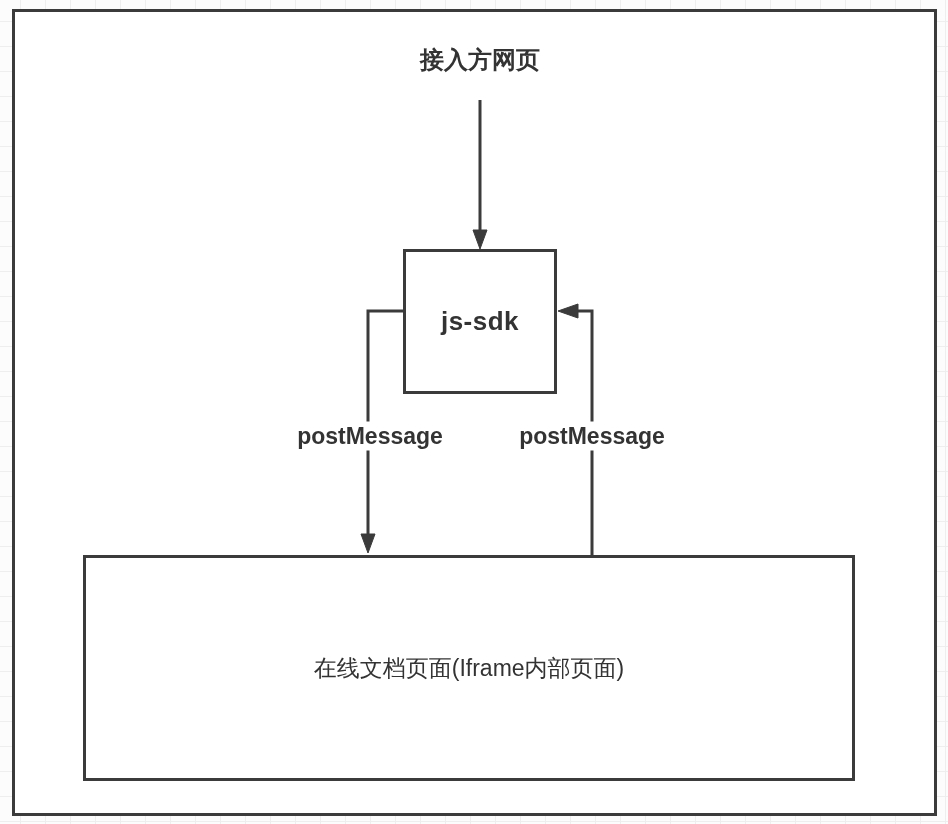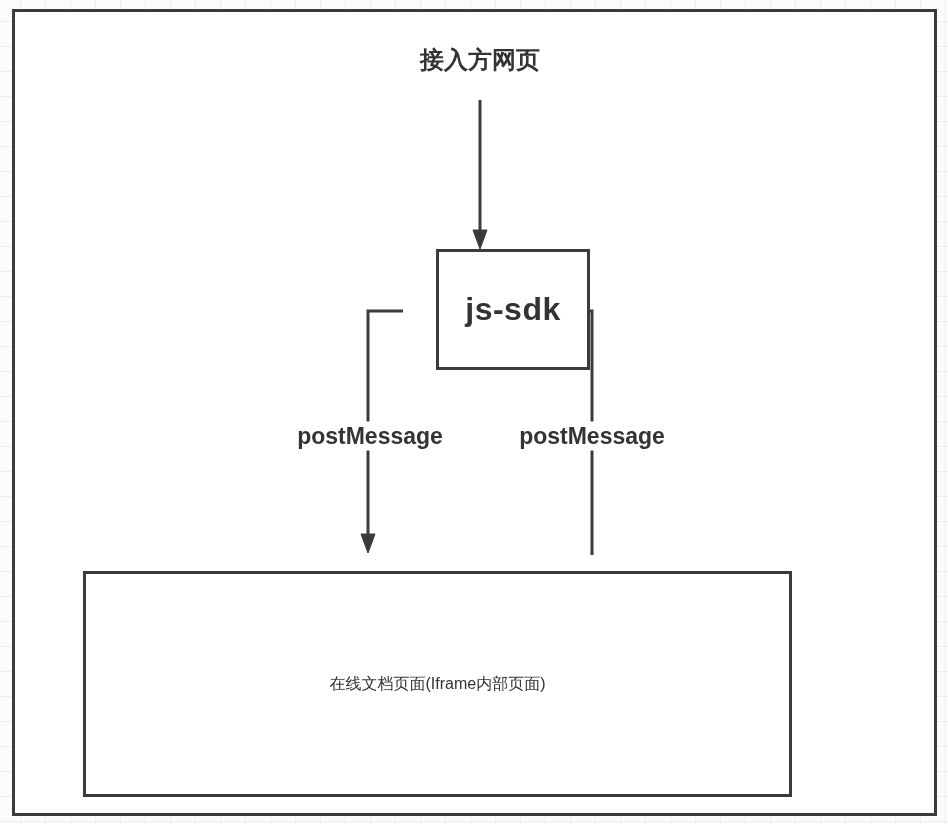--- a/index.html
+++ b/index.html
@@ -56,32 +56,31 @@
     display: flex;
     align-items: center;
     justify-content: center;
     color: var(--text, #333333);
     text-align: center;
   }
   .node--sdk {
     left: 403px;
     top: 249px;
     width: 154px;
-    height: 121px;
-    font-size: 32px;
+    height: 145px;
+    font-size: 26px;
     font-weight: bold;
     letter-spacing: 0.5px;
-    margin-left: 33px;
   }
   .node--doc {
     left: 83px;
-    top: 571px;
-    width: 709px;
+    top: 555px;
+    width: 772px;
     height: 226px;
-    font-size: 16px;
+    font-size: 23px;
     font-weight: normal;
   }
   .diagram-title {
     position: absolute;
     left: 480px;
     top: 60px;
     transform: translate(-50%, -50%);
     font-size: 24px;
     font-weight: bold;
     color: var(--text, #333333);

